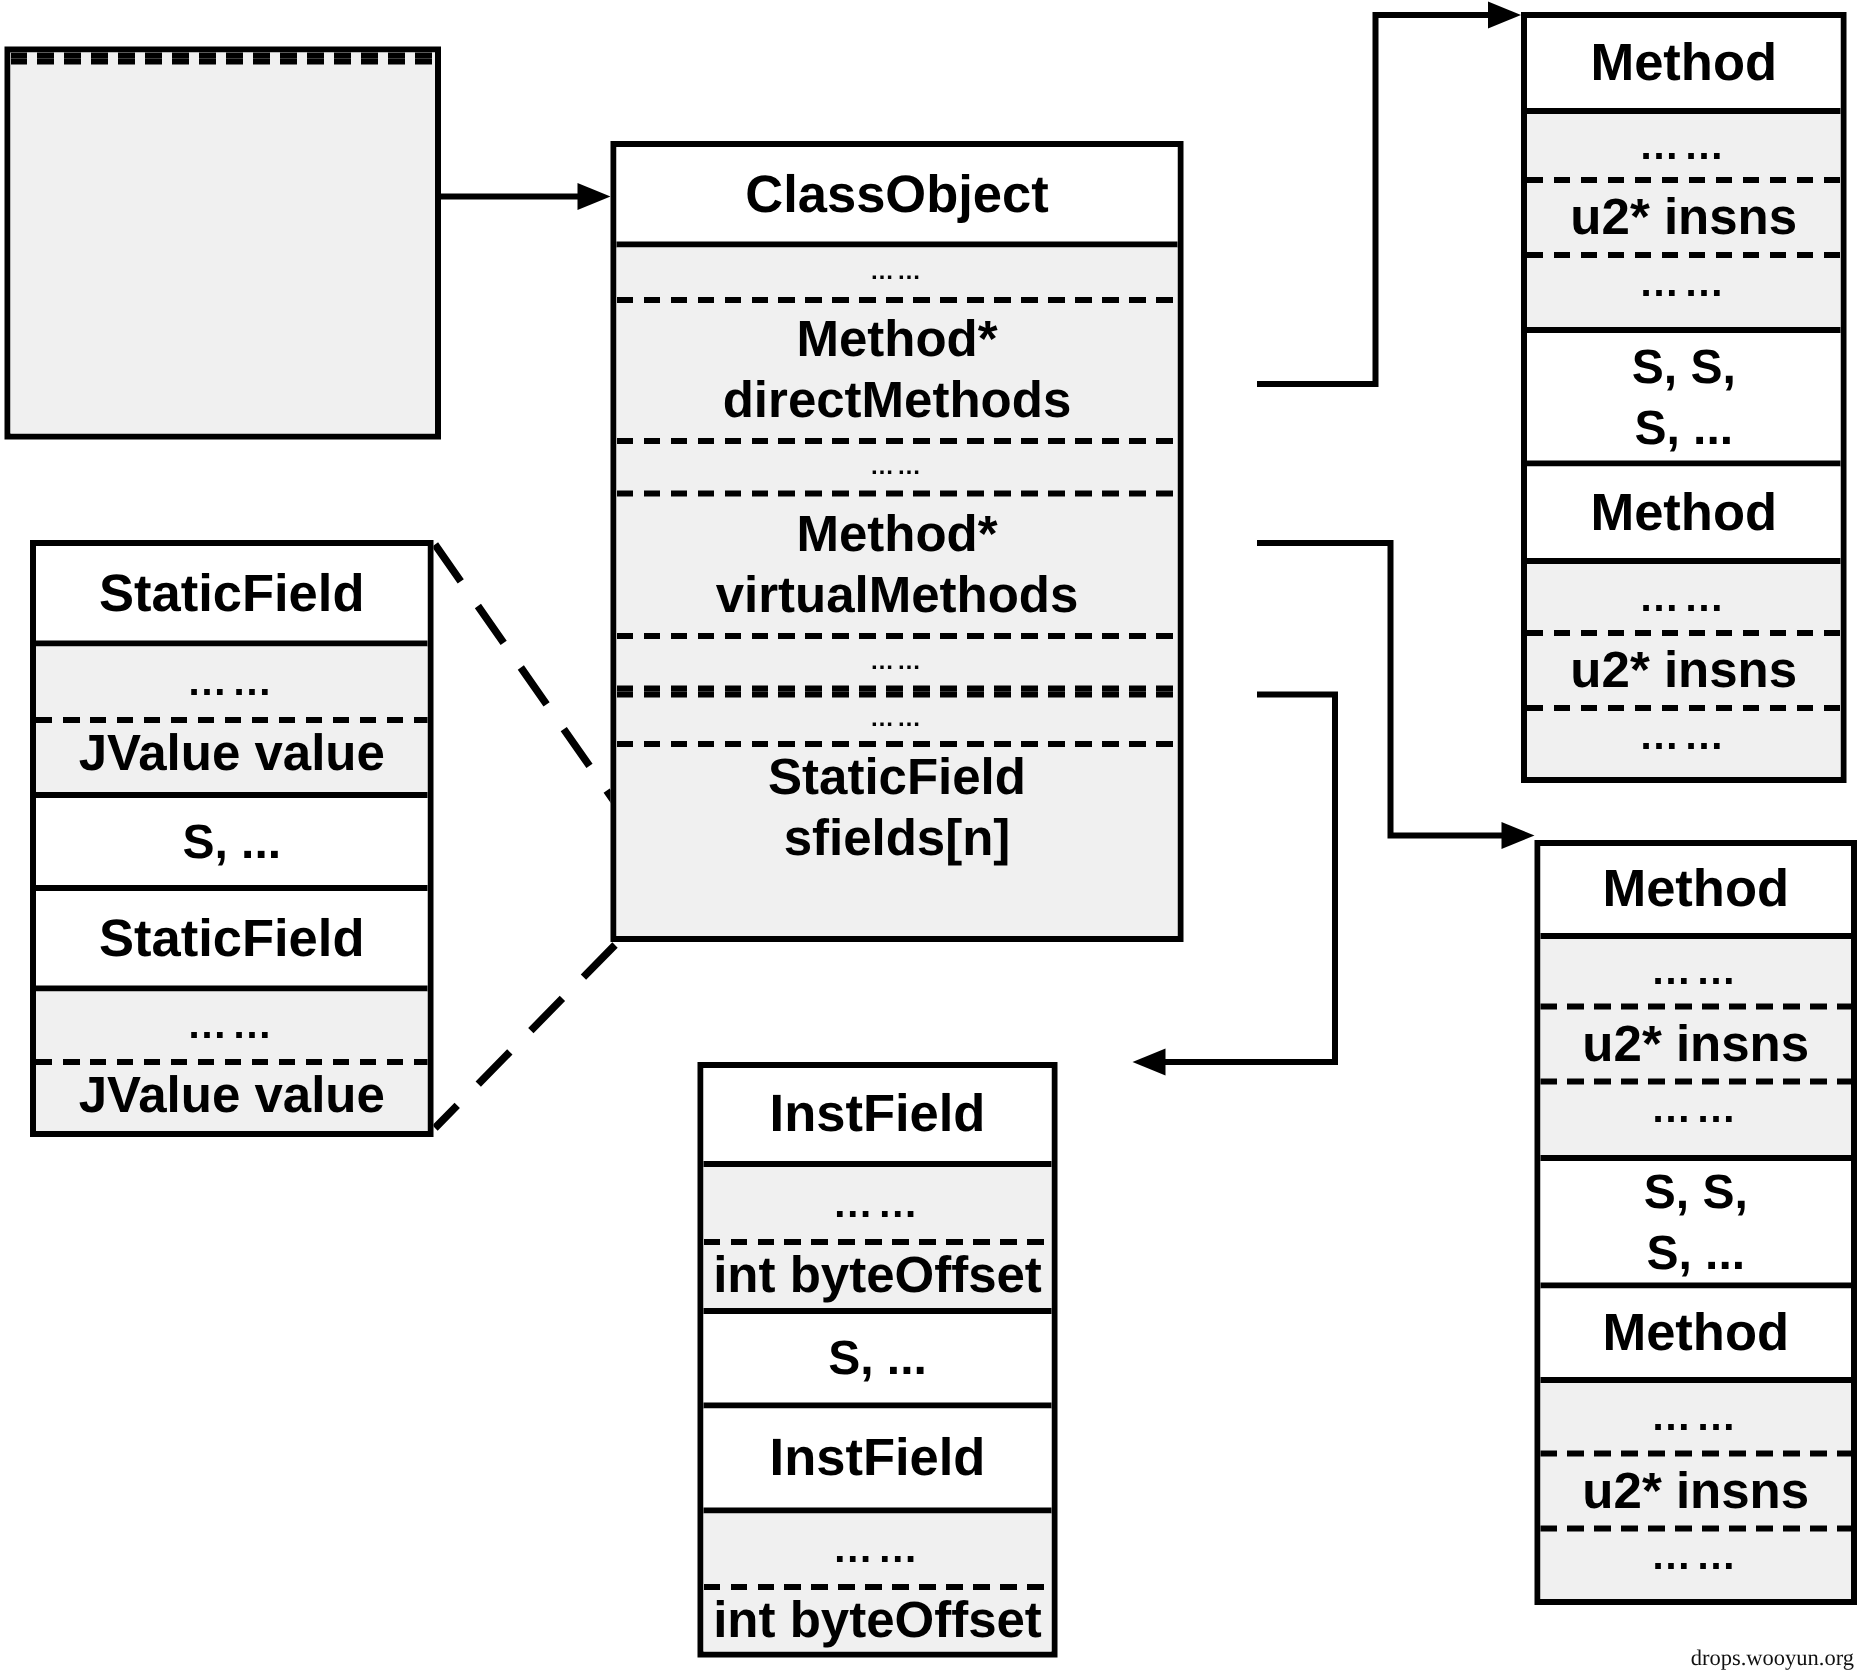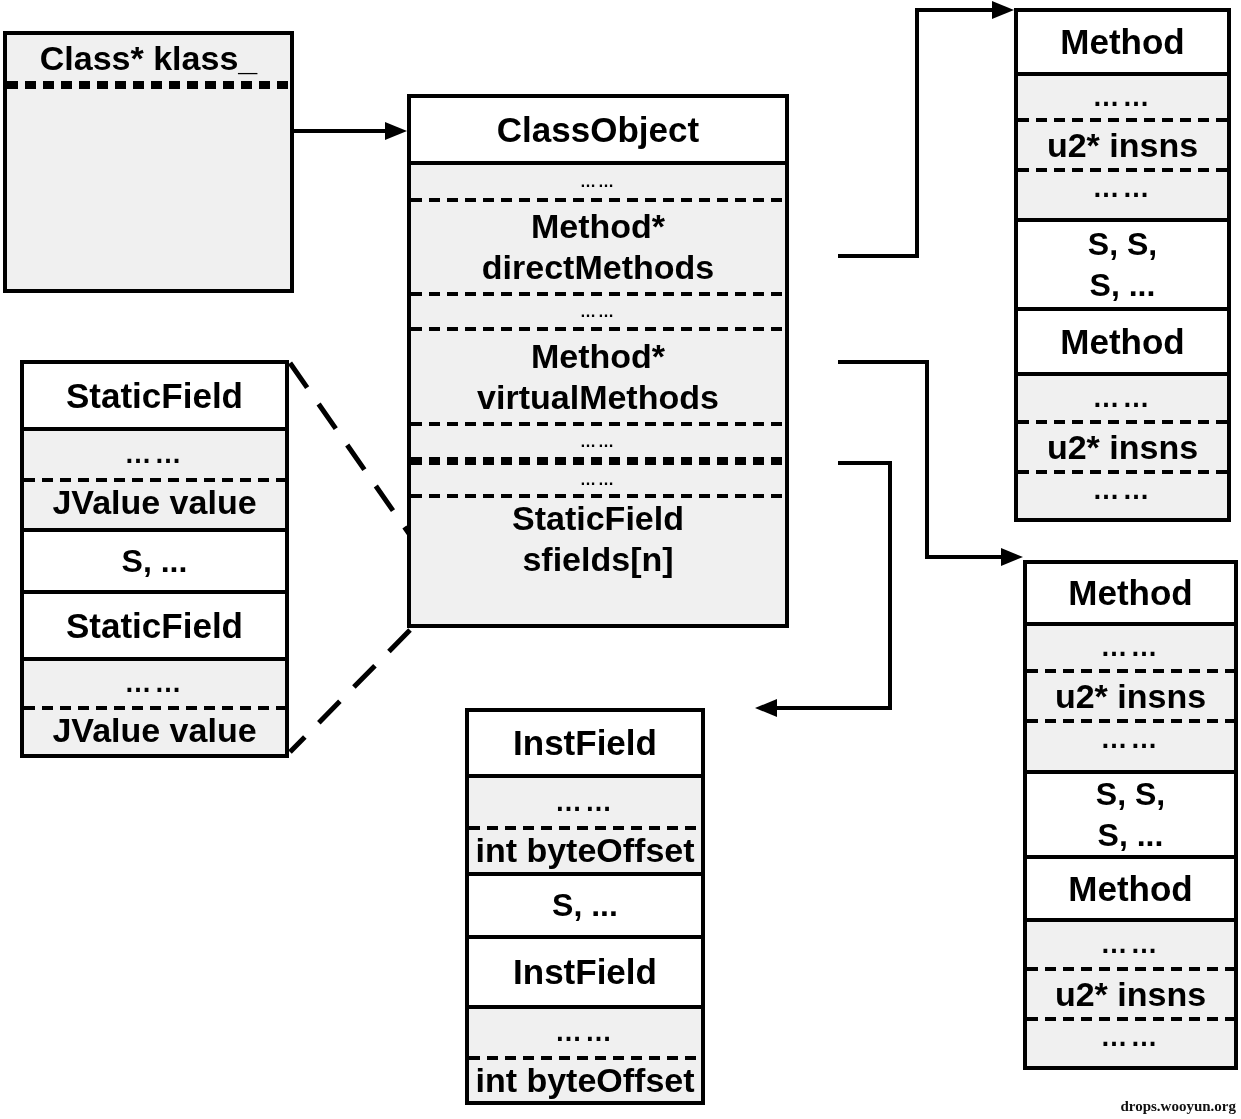--- a/index.html
+++ b/index.html
@@ -17,21 +17,21 @@
        text-align:center;font-size:34px;white-space:pre-line;line-height:1.2}
   .row.sm{font-size:16px;letter-spacing:2px}
   .row.dots{font-size:27px;letter-spacing:3px}
   .mid{flex:none;background:#fff;border-bottom:4px solid #000;
        display:flex;align-items:center;justify-content:center;text-align:center;
        font-size:32px;white-space:pre-line;line-height:1.28}
   .dash{flex:none;height:4px;
         background:repeating-linear-gradient(90deg,#000 0 11px,transparent 11px 18px)}
   svg.wires{position:absolute;left:0;top:0;z-index:1}
   .watermark{position:absolute;right:5px;bottom:4px;z-index:3;
-             font-family:"Liberation Serif",serif;font-weight:bold;
+             font-family:"Liberation Serif",serif;font-weight:normal;
              font-size:15px;color:#111}
 </style>
 </head>
 <body>
 
 <svg class="wires" width="1241" height="1119">
   <g stroke="#000" stroke-width="4" fill="none">
     <path d="M293 131 H388"></path>
     <path d="M838 256 H917 V10 H995"></path>
     <path d="M838 362 H927 V557 H1004"></path>
@@ -44,21 +44,20 @@
     <polygon points="755,708 777,699 777,717"></polygon>
   </g>
   <g stroke="#000" stroke-width="5" fill="none" stroke-dasharray="30 20">
     <path d="M290 363 L410 535"></path>
     <path d="M410 630 L290 752"></path>
   </g>
 </svg>
 
 <div class="box" style="left:3px;top:31px;width:291px;height:262px">
   <div class="seg grow">
-    <div class="row" style="height:46px">Class* klass_</div>
     <div class="dash"></div>
     <div class="dash"></div>
   </div>
 </div>
 
 <div class="box" style="left:407px;top:94px;width:382px;height:534px">
   <div class="hdr" style="height:67px">ClassObject</div>
   <div class="seg grow">
     <div class="row sm" style="height:33px">……</div>
     <div class="dash"></div>

